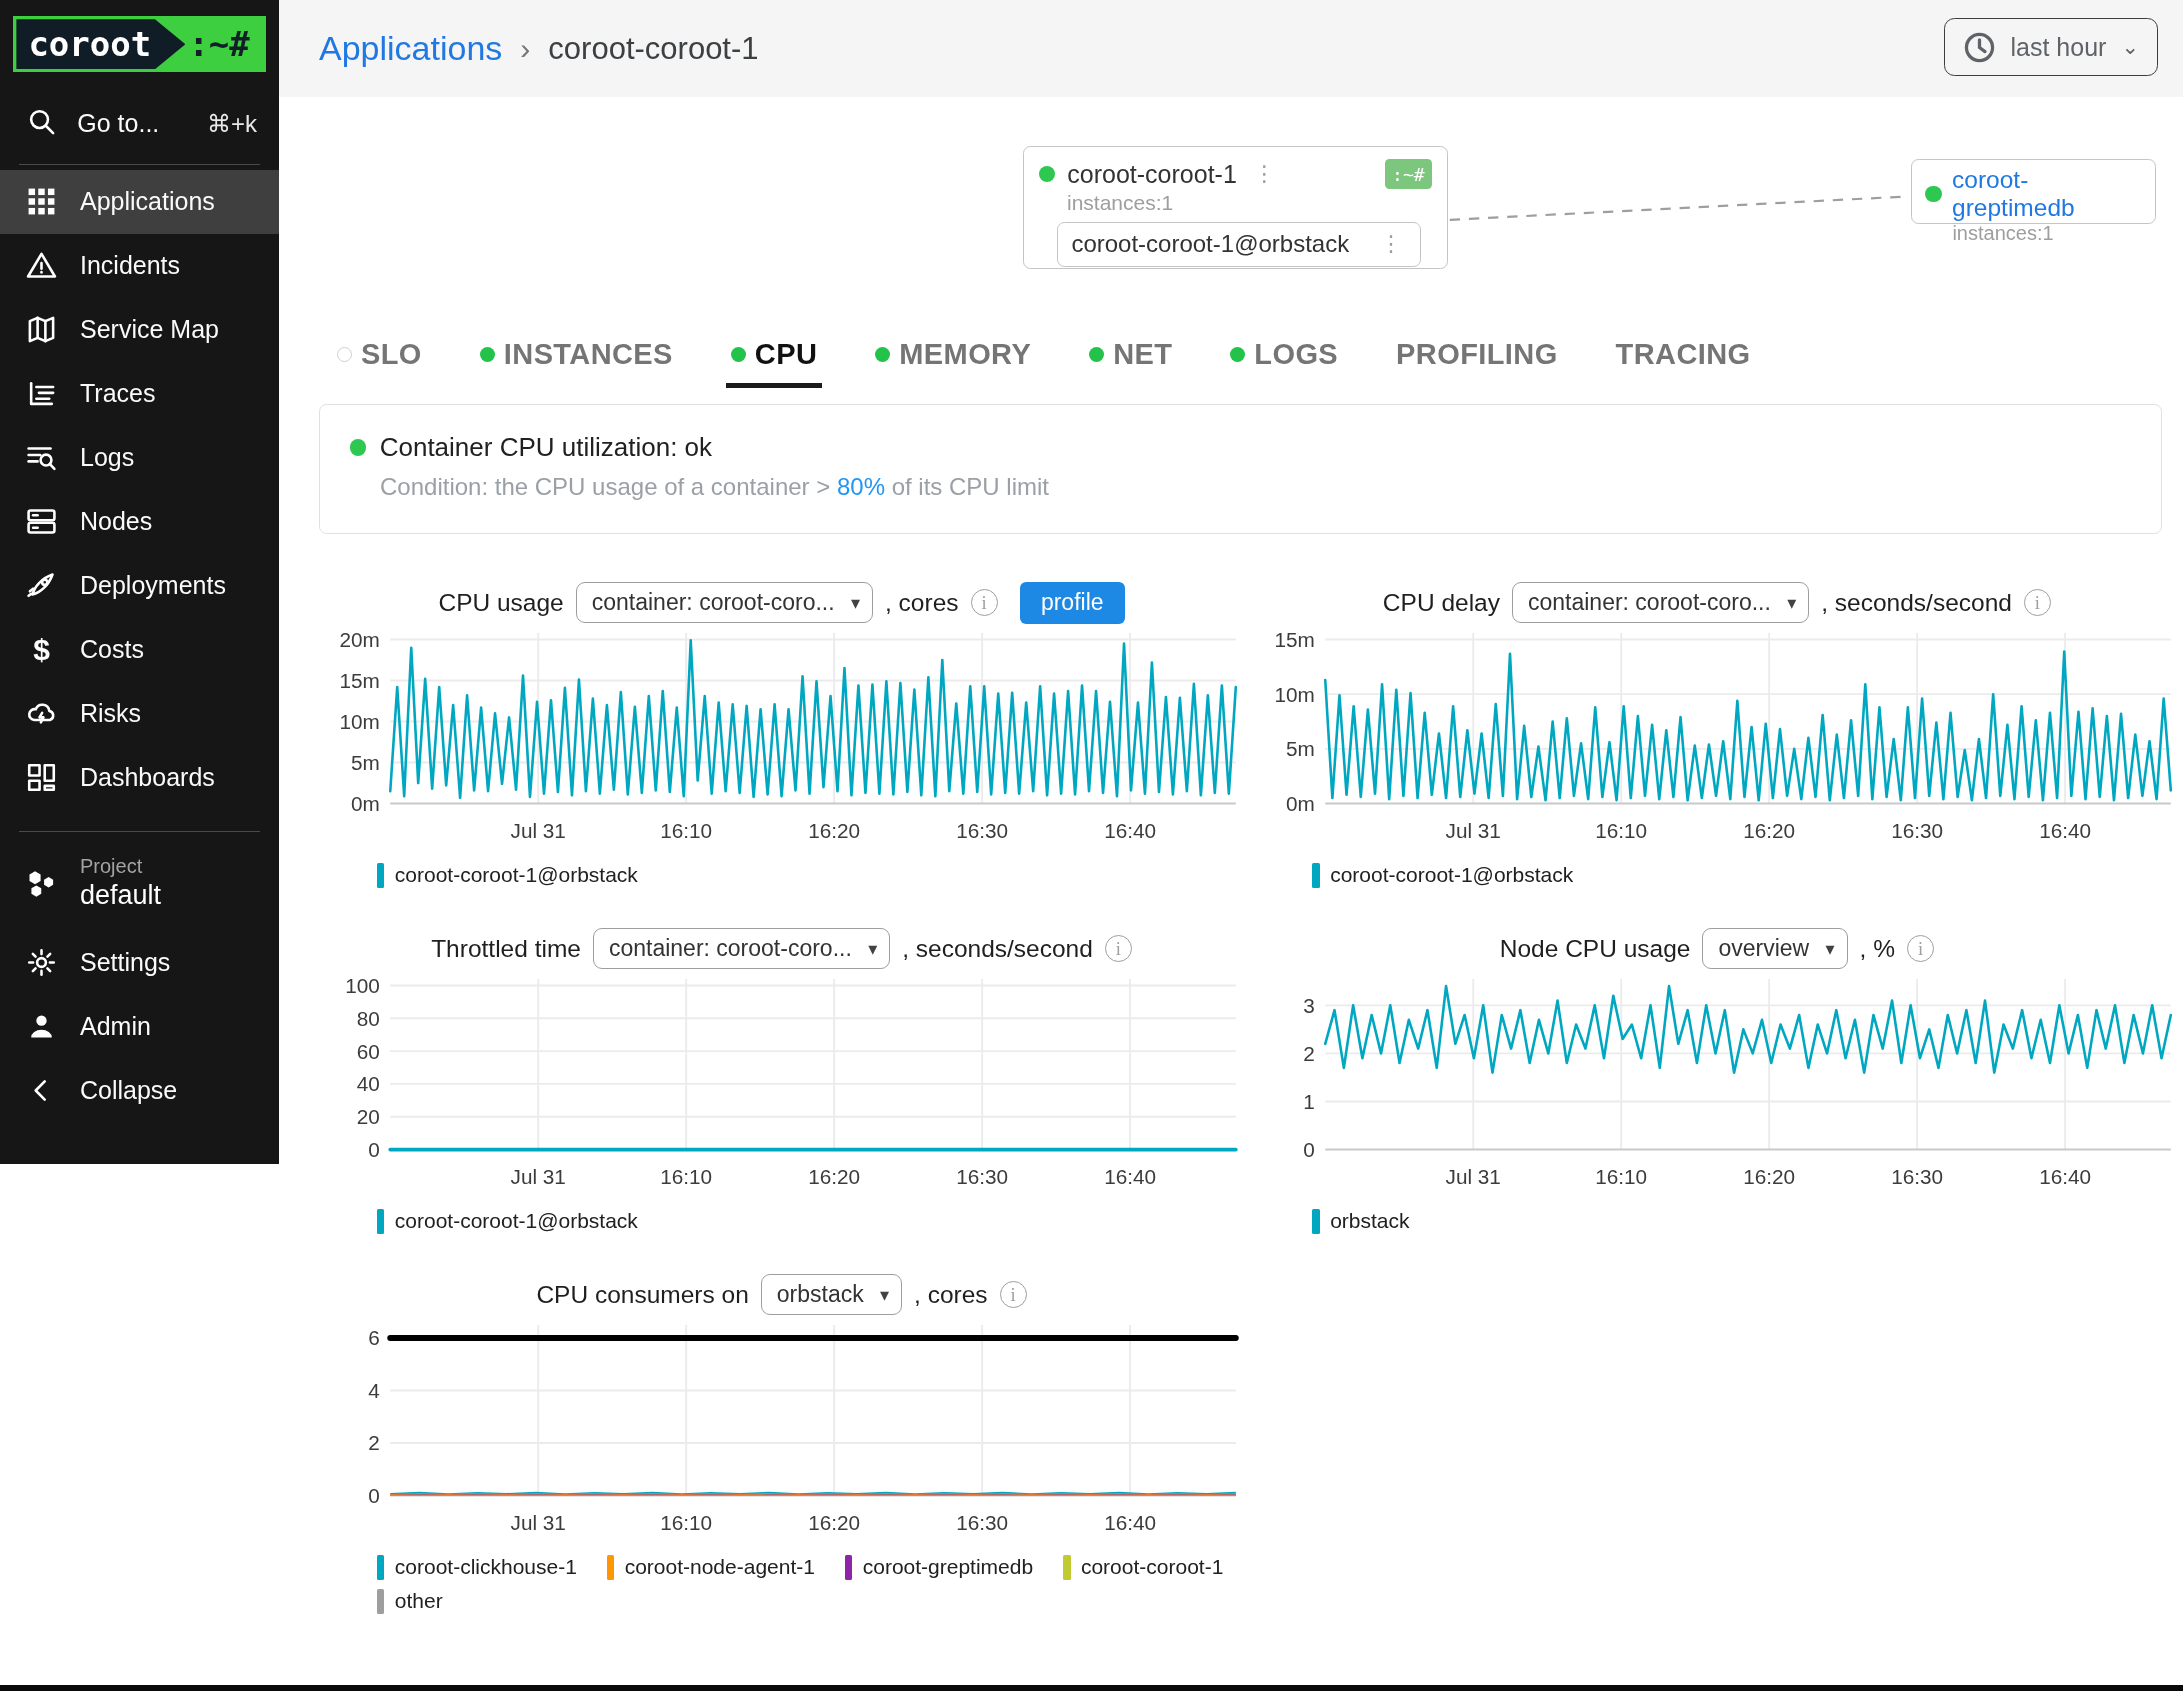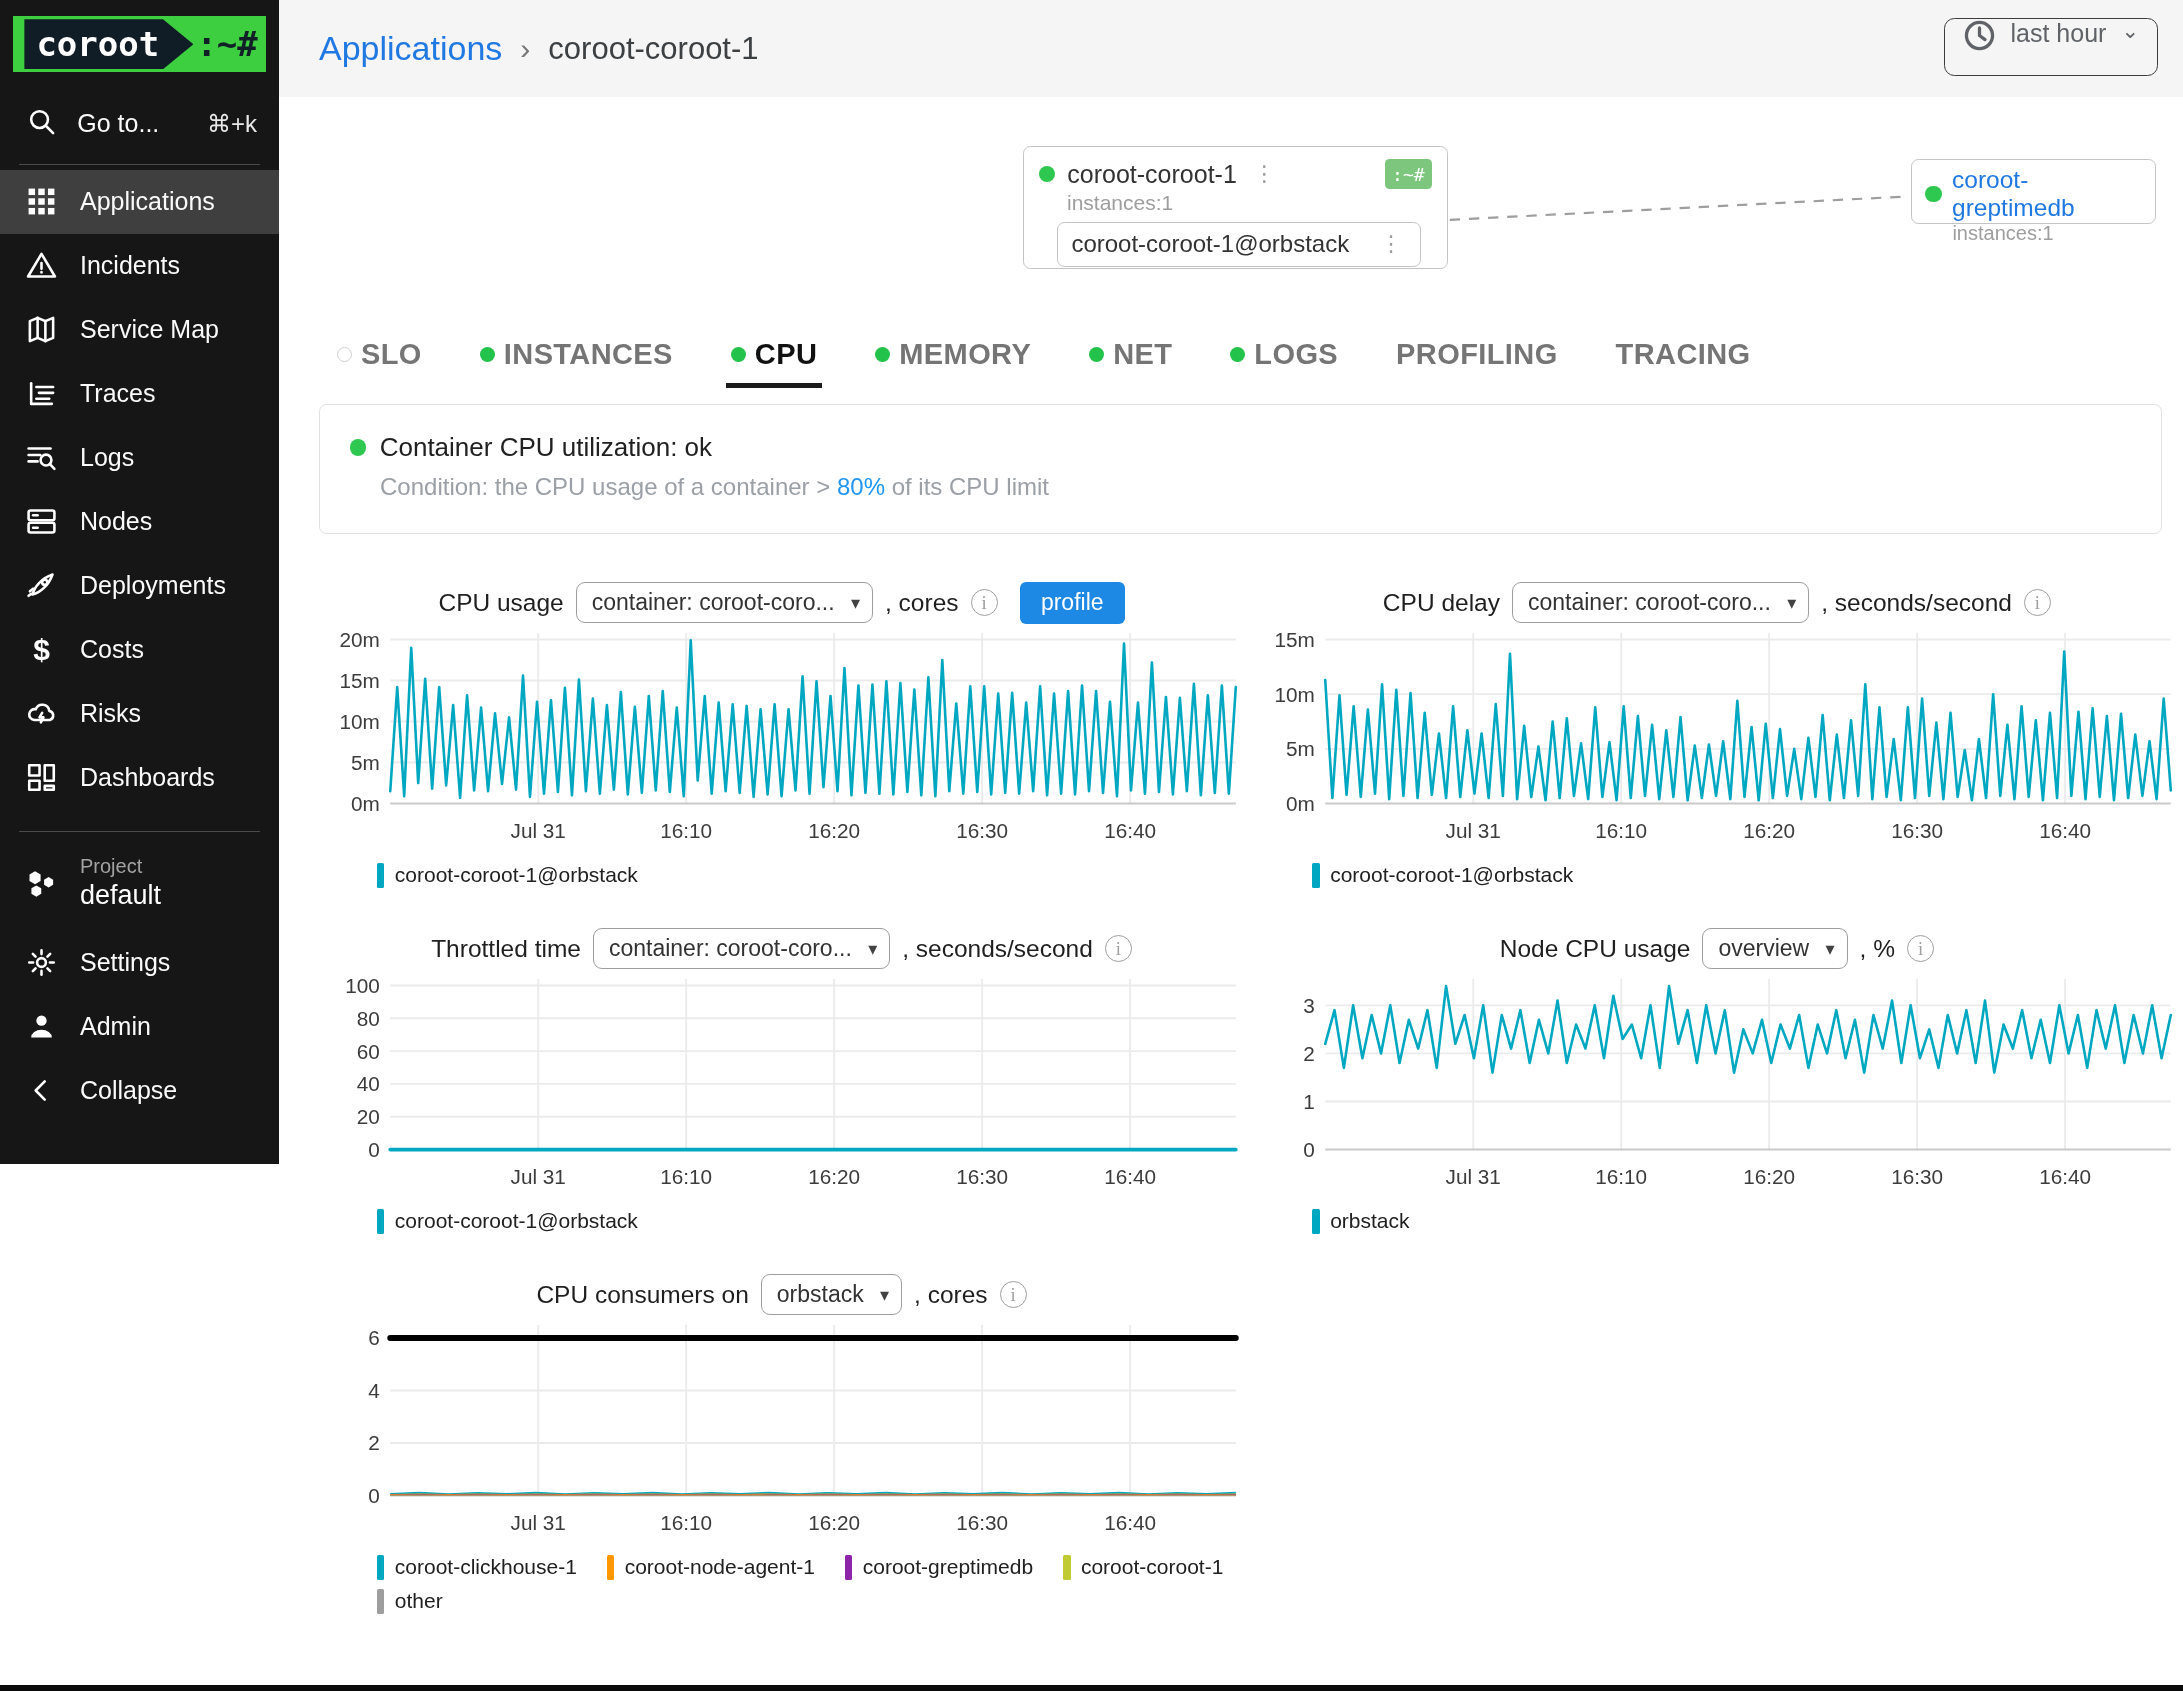--- a/index.html
+++ b/index.html
@@ -2,42 +2,42 @@
 <html style="font-size:12px"><head>
 <meta charset="utf-8">
 <style>
   * { margin:0; padding:0; box-sizing:border-box; }
   html,body { background:#ffffff; }
   body { font-family:"Liberation Sans","DejaVu Sans",sans-serif; width:2183px; height:1692px; position:relative; overflow:hidden; color:#212121; }
 
   
   .sidebar { position:absolute; left:0; top:0; width:279px; height:1164px; background:#161616; color:#f5f5f5; z-index:5; }
   .logo { margin:16.3px 13.4px 7.4px 13.4px; height:56px; display:flex; border:3px solid #3ecf41; background:#3ecf41; }
-  .logo-left { background:#101c26; color:#fff; font-family:"DejaVu Sans Mono",monospace; font-weight:bold; font-size:34px; display:flex; align-items:center; padding:0 6px 0 12px; clip-path:polygon(0 0,82% 0,100% 50%,82% 100%,0 100%); flex:0 0 169px;margin-left:8px; }
+  .logo-left { background:#101c26; color:#fff; font-family:"DejaVu Sans Mono",monospace; font-weight:bold; font-size:34px; display:flex; align-items:center; padding:0 6px 0 12px; clip-path:polygon(0 0,82% 0,100% 50%,82% 100%,0 100%); flex:0 0 169px; }
   .logo-right { color:#102026; font-family:"DejaVu Sans Mono",monospace; font-weight:bold; font-size:34px; display:flex; align-items:center; padding-left:3px; }
   .goto { display:flex; align-items:flex-end; gap:19.3px; padding:25px 22px 22px 25px; font-size:25px; color:#fafafa; cursor:pointer; }
   .goto .kbd { margin-left:auto; font-size:24px; color:#e8e8e8; }
   .sb-divider { border-top:0.7px solid #4a4a4a; margin:4.5px 19.3px; }
   .nav-item { display:flex; align-items:center; gap:22px; height:64px; padding:0 25px; font-size:25px; color:#fafafa; cursor:pointer; }
   .nav-item.active { background:#3f3f3f; }
   .nav-icon { width:33px; height:33px; flex:0 0 33px; display:flex; align-items:center; justify-content:center; }
   .nav-icon svg { width:31px; height:31px; stroke:#ffffff; fill:none; stroke-width:2; stroke-linecap:round; stroke-linejoin:round; }
   .nav-icon.filled svg { fill:#ffffff; stroke:none; }
   .dollar { font-size:30px; font-weight:bold; color:#fff; }
   .project-block { display:flex; align-items:center; gap:22px; padding:19.3px 25px; cursor:pointer; }
   .project-texts .p-label { font-size:20px; color:#a3a3a3; }
   .project-texts .p-value { font-size:27px; color:#ffffff; margin-top:1.5px; }
 
   
   .topbar { position:absolute; left:279px; top:0; width:1904px; height:97px; background:#f5f5f5; z-index:4; }
   .breadcrumb { position:absolute; left:40px; top:0; height:97px; display:flex; align-items:center; gap:18px; }
   .bc-link { color:#2079e2; font-size:34px; cursor:pointer; }
   .bc-sep { color:#757575; font-size:30px; }
   .bc-current { color:#3c4043; font-size:31px; }
-  .timepicker { position:absolute; right:25px; top:18px; height:58px; min-width:201px; border:1.5px solid #3c3c3c; border-radius:10.4px; display:flex; align-items:flex-start; gap:15px; padding:0 18px; cursor:pointer; color:#5f6368; }
+  .timepicker { position:absolute; right:25px; top:18px; height:58px; min-width:201px; border:1.5px solid #3c3c3c; border-radius:10.4px; display:flex; align-items:center; gap:15px; padding:0 18px; cursor:pointer; color:#5f6368; }
   .timepicker svg { width:33px; height:33px; stroke:#5f6368; fill:none; stroke-width:2.4; stroke-linecap:round; }
   .tp-label { font-size:25px; }
   .tp-chev { font-size:21px; color:#5f6368; }
 
   
   .main { position:absolute; left:279px; top:97px; width:1904px; height:1595px; background:#fff; }
 
   
   .appmap { position:relative; height:215px; }
   .app-card { position:absolute; left:744px; top:49px; width:425px; height:123px; background:#fff; border:1.5px solid #c4c4c4; border-radius:7.4px; padding:12px 15px; }

